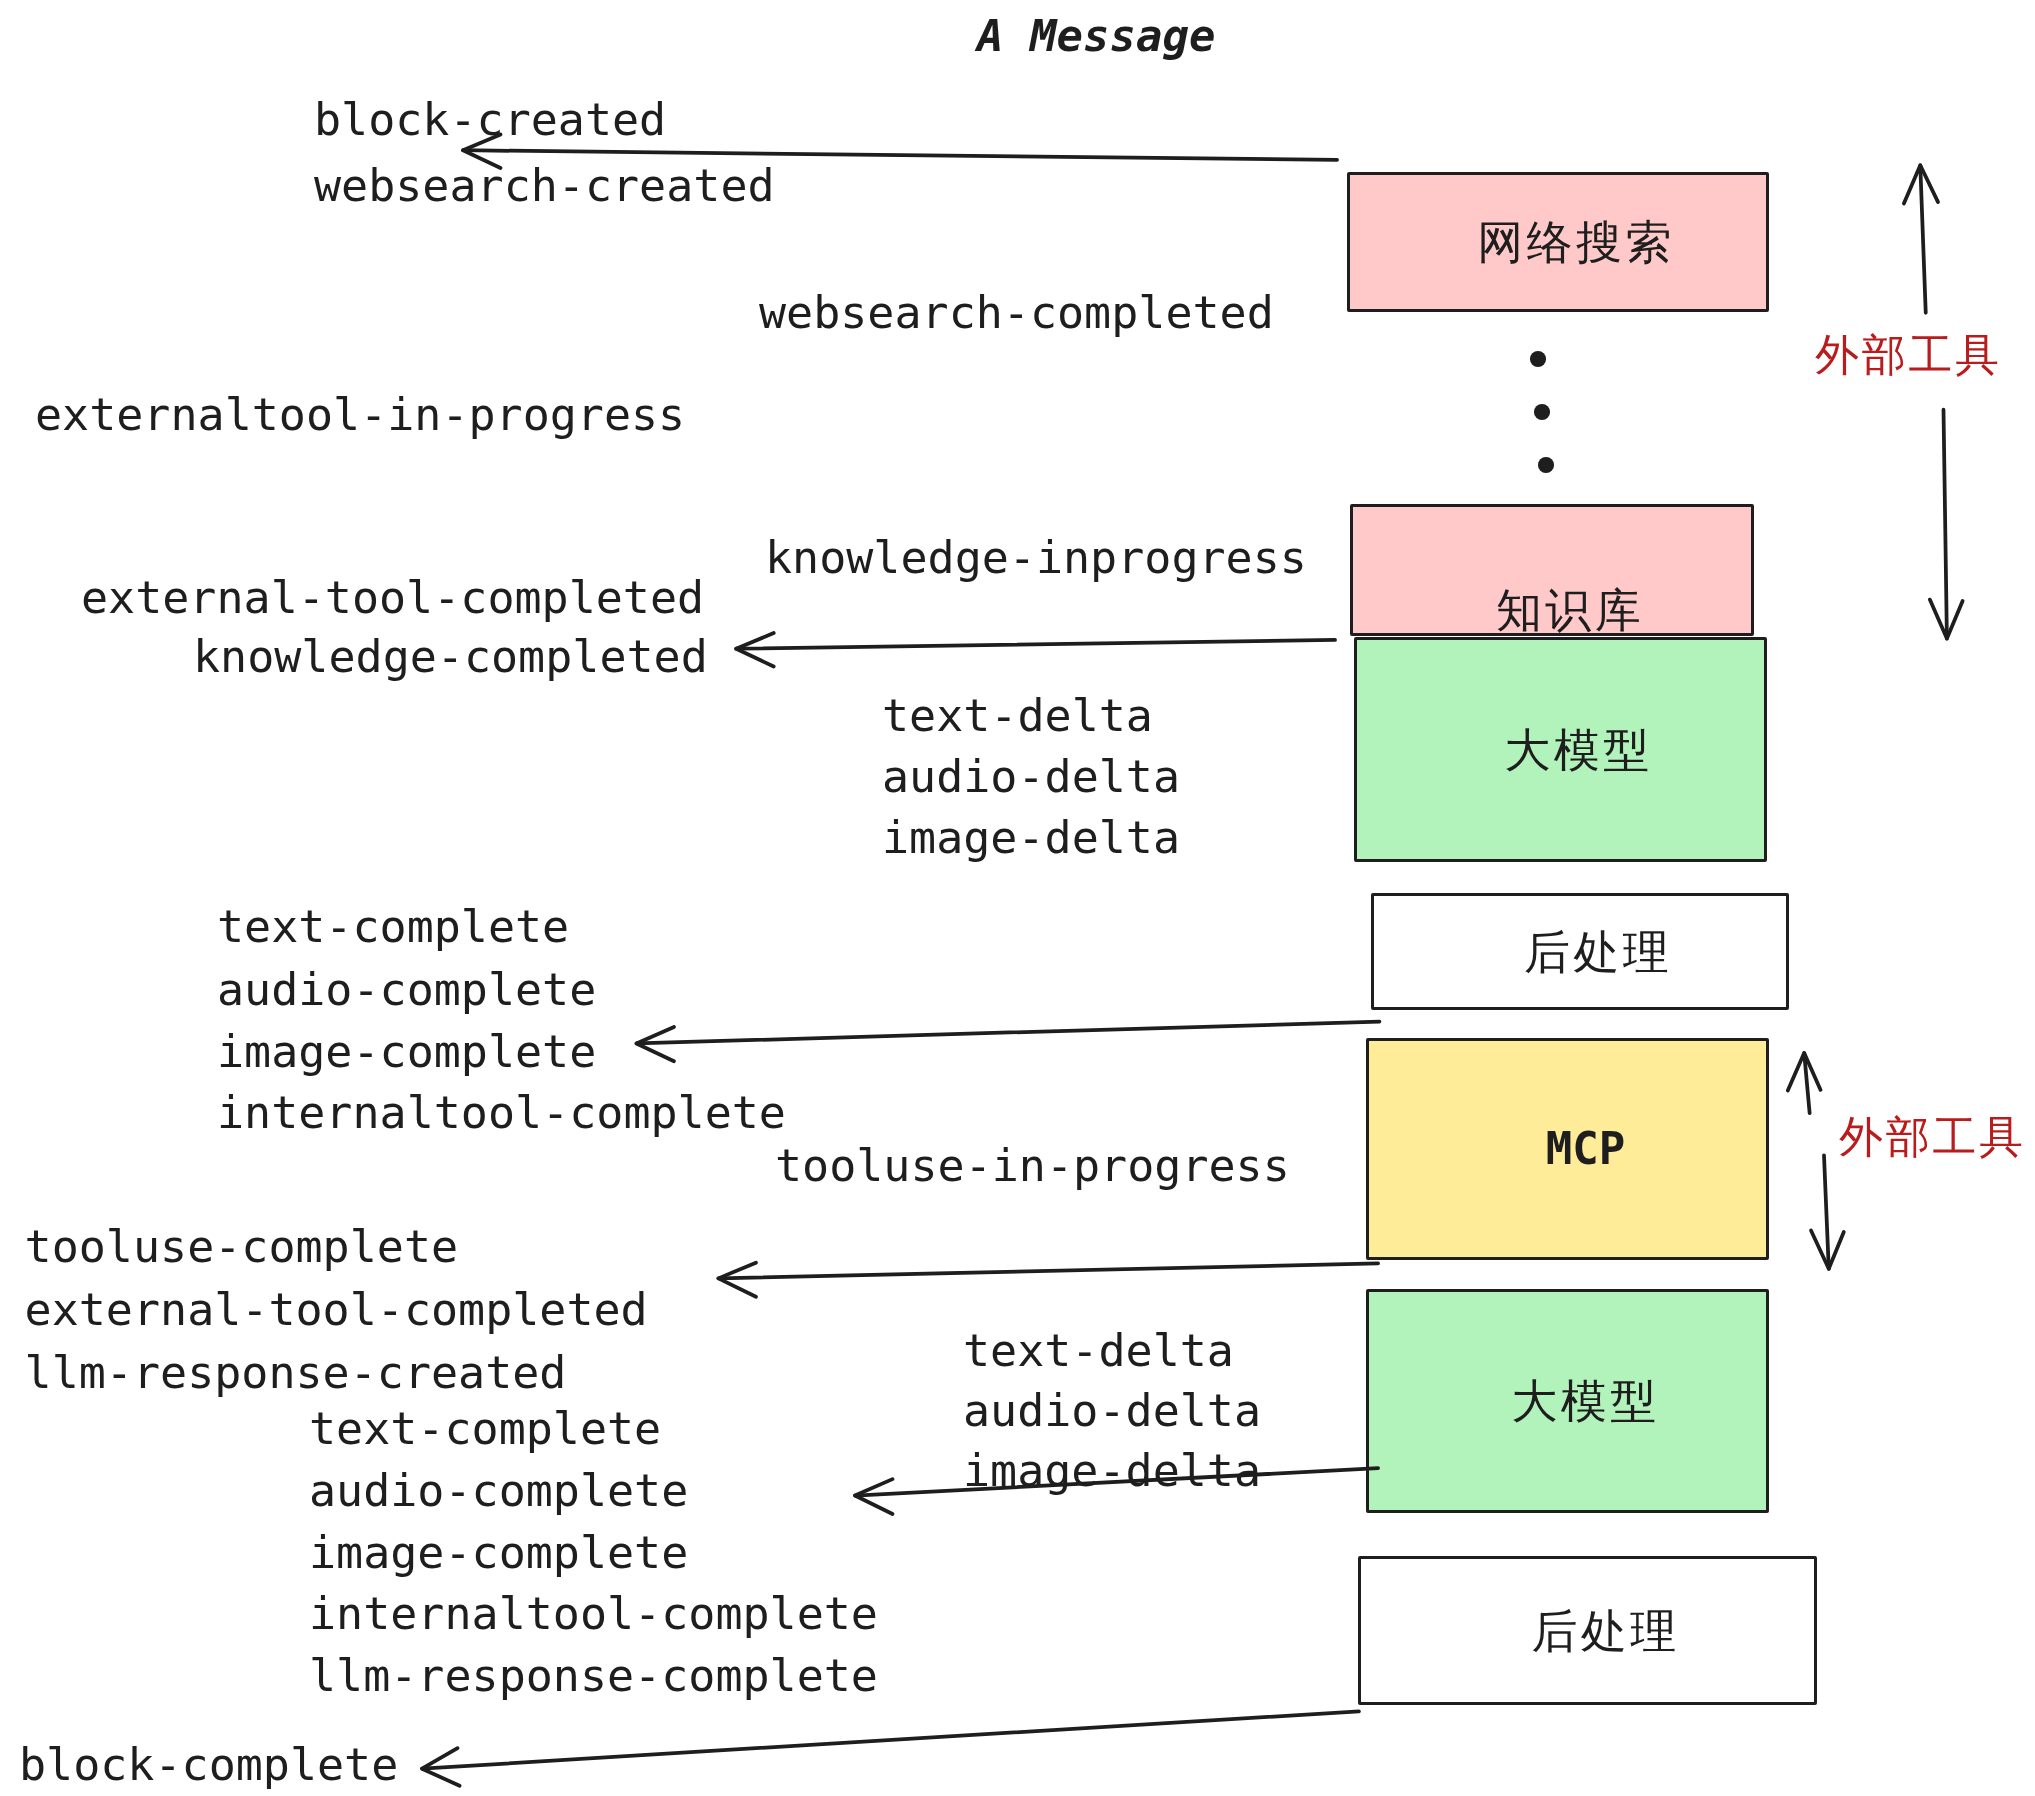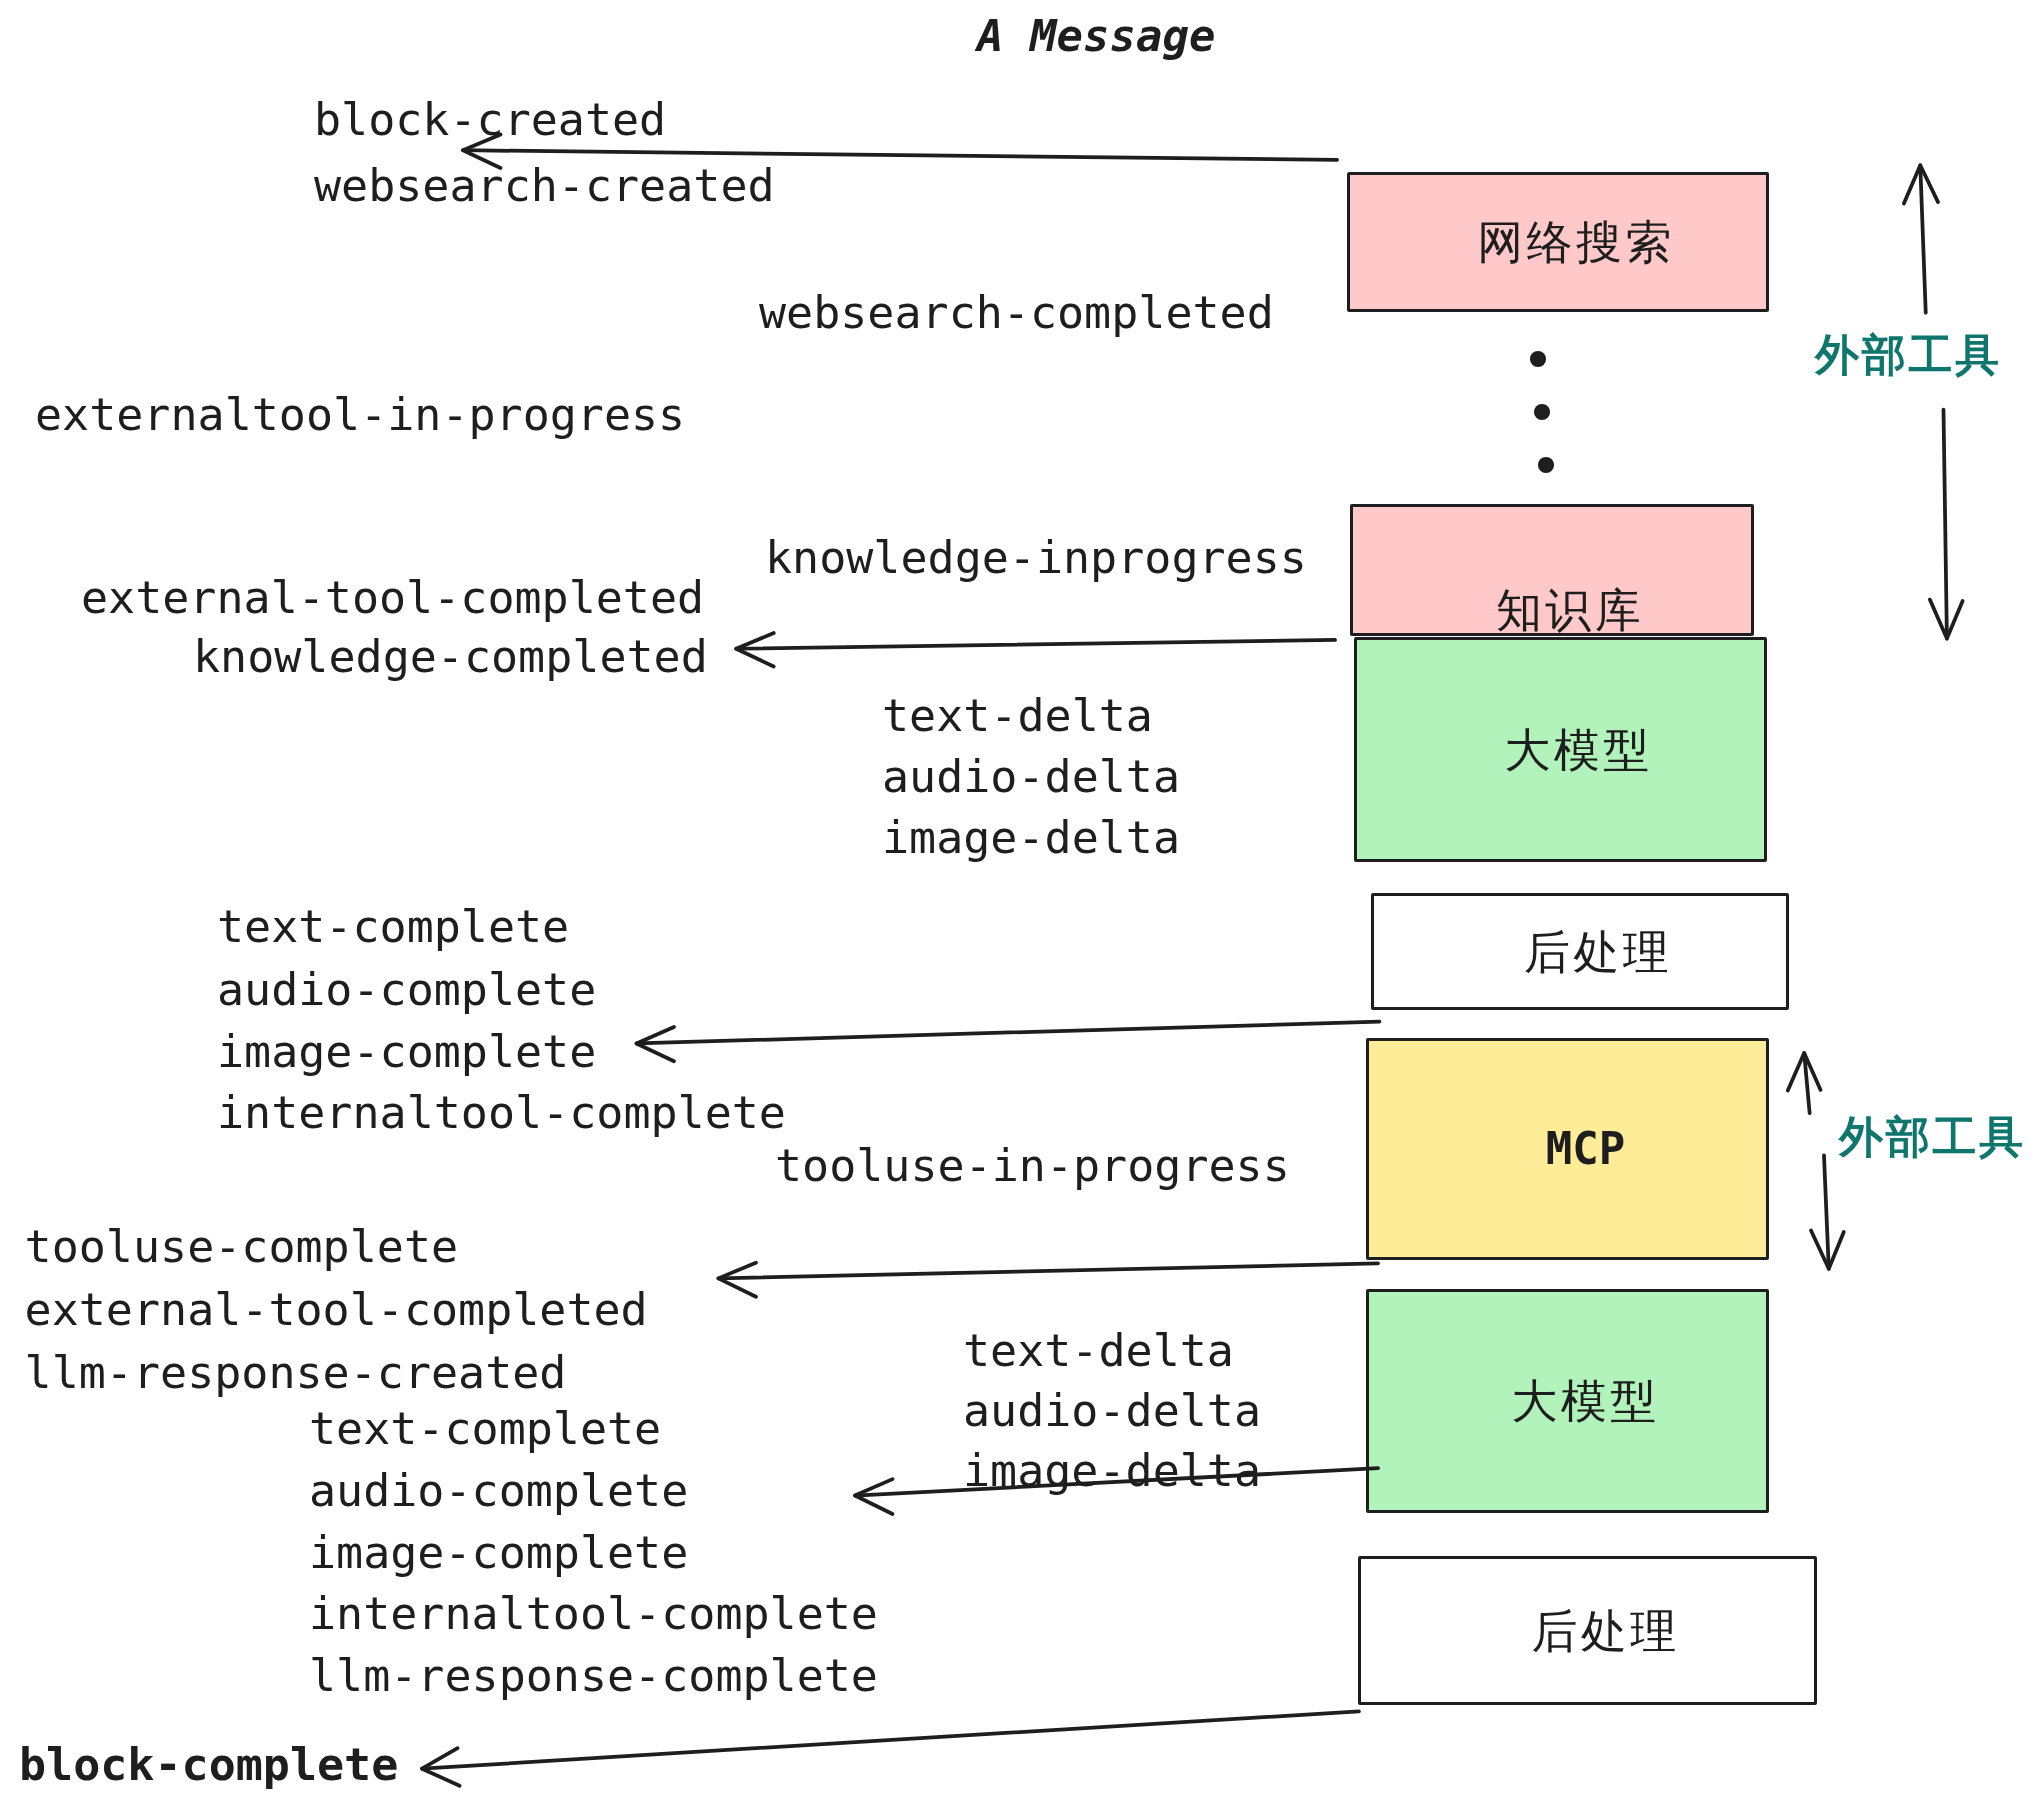--- a/index.html
+++ b/index.html
@@ -48,22 +48,21 @@
     letter-spacing:0;
     font-weight:bold;
   }
   .side-label{
     position:absolute;
     font-family:"DejaVu Sans", sans-serif;
     font-size:44px;
     letter-spacing:2.7px;
     line-height:1;
     white-space:nowrap;
-    color:#0f766e;
-    font-weight:bold;
+    color:#b91c1c;
   }
   .dot{
     position:absolute;
     width:15.7px;height:15.7px;
     border-radius:50%;
     background:#1e1e1e;
   }
   svg.overlay{
     position:absolute;left:0;top:0;
     pointer-events:none;
@@ -102,21 +101,21 @@
   <div class="ev" style="left:963px;top:1328px;">text-delta</div>
   <div class="ev" style="left:963px;top:1388px;">audio-delta</div>
   <div class="ev" style="left:963px;top:1448px;">image-delta</div>
 
   <div class="ev" style="left:309px;top:1406px;">text-complete</div>
   <div class="ev" style="left:309px;top:1468px;">audio-complete</div>
   <div class="ev" style="left:309px;top:1530px;">image-complete</div>
   <div class="ev" style="left:309px;top:1591px;">internaltool-complete</div>
   <div class="ev" style="left:309px;top:1653px;">llm-response-complete</div>
 
-  <div class="ev" style="left:19px;top:1742px;font-weight:bold;">block-complete</div>
+  <div class="ev" style="left:19px;top:1742px;">block-complete</div>
 
   <div class="node" style="left: 1347px; top: 172px; width: 422px; height: 140px; background-color: rgb(255, 201, 201);">
     <span class="nlabel">网络搜索</span>
   </div>
 
   <div class="node" style="left: 1350px; top: 504px; width: 404px; height: 132px; background-color: rgb(255, 201, 201); align-items: flex-end;">
     <span class="nlabel">知识库</span>
   </div>
 
   <div class="node" style="left: 1354px; top: 637px; width: 413px; height: 225px; background-color: rgb(178, 242, 187);">

